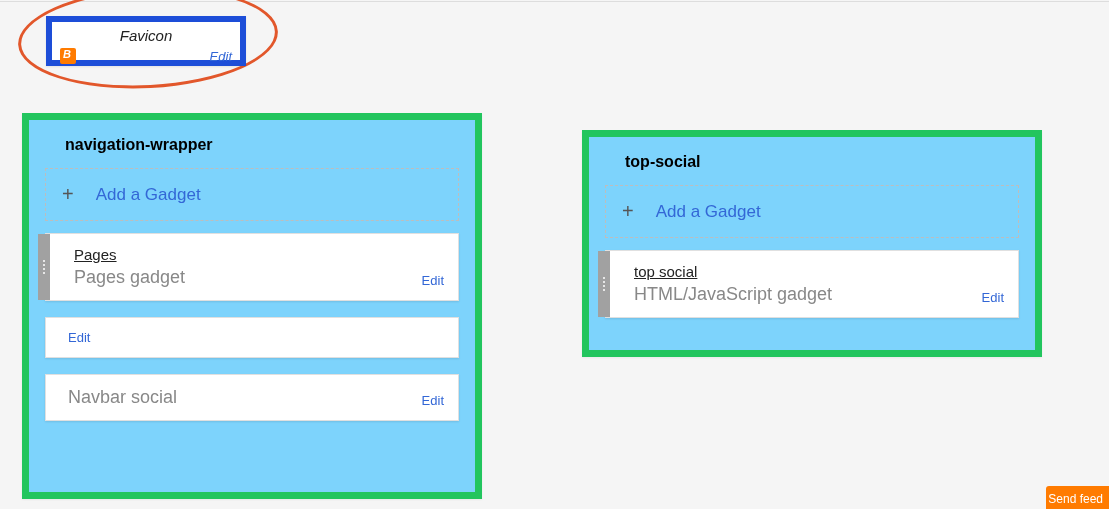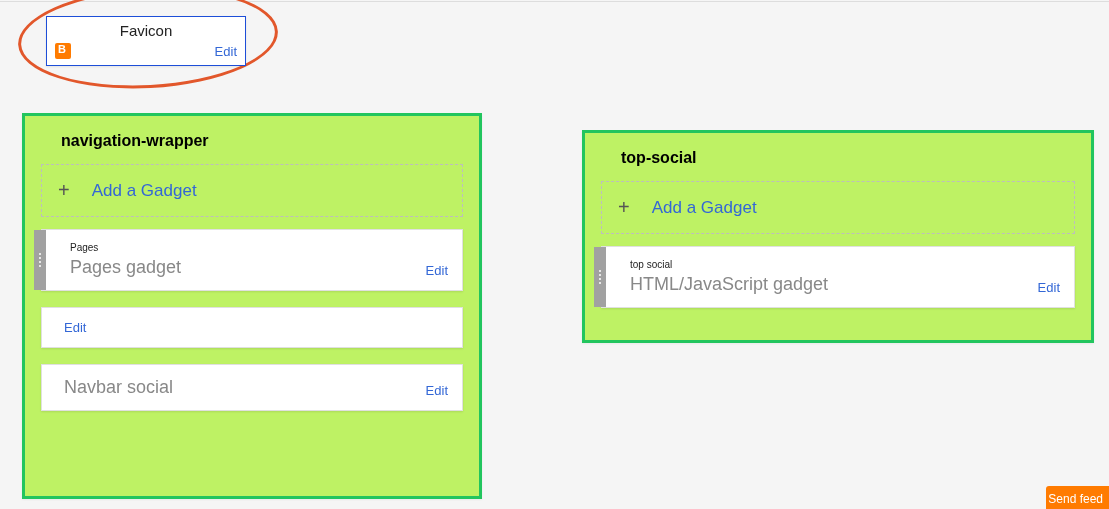--- a/index.html
+++ b/index.html
@@ -11,22 +11,23 @@
       position: relative;
       overflow: hidden;
     }
     .favicon-card {
       position: absolute;
       top: 16px;
       left: 46px;
       width: 200px;
       height: 50px;
       background: #fff;
-      border: 1px solid #1d4ed8;
+      border: 6px solid #1d4ed8;
       box-shadow: 0 1px 2px rgba(0,0,0,0.08);
+      font-style: italic;
     }
     .favicon-title {
       text-align: center;
       font-size: 15px;
       color: #222;
       padding-top: 5px;
     }
     .favicon-row {
       display: flex;
       justify-content: space-between;
@@ -67,27 +68,27 @@
     }
     .panels-row {
       position: absolute;
       top: 113px;
       left: 22px;
       display: flex;
       gap: 100px;
       align-items: flex-start;
     }
     .panel {
-      background: #bef264;
-      border: 3px solid #22c55e;
+      background: #7dd3fc;
+      border: 7px solid #22c55e;
       padding: 16px;
       box-shadow: 0 1px 2px rgba(0,0,0,0.05);
     }
     .panel-nav { width: 460px; min-height: 386px; }
-    .panel-social { width: 512px; margin-top: 17px; }
+    .panel-social { width: 460px; margin-top: 17px; }
     .panel-title {
       font-size: 16px;
       font-weight: bold;
       color: #000;
       margin-bottom: 14px;
       padding-left: 20px;
     }
     .add-gadget {
       border: 1px dashed #bdbdbd;
       padding: 14px 12px;
@@ -130,21 +131,21 @@
       flex-direction: column;
       align-items: center;
       justify-content: center;
       gap: 2px;
       cursor: grab;
     }
     .drag-handle span {
       width: 2px; height: 2px; background: #fff; border-radius: 50%;
     }
     .gadget-text { flex: 1; }
-    .gadget-title { font-size: 10px; color: #222; margin-bottom: 4px; }
+    .gadget-title { font-size: 15px; color: #222; margin-bottom: 4px; text-decoration: underline; }
     .gadget-subtitle { font-size: 18px; color: #888; }
     .gadget-edit {
       color: #3367d6;
       font-size: 13px;
       cursor: pointer;
       align-self: flex-end;
     }
     .send-feedback {
       position: absolute;
       bottom: 0;

